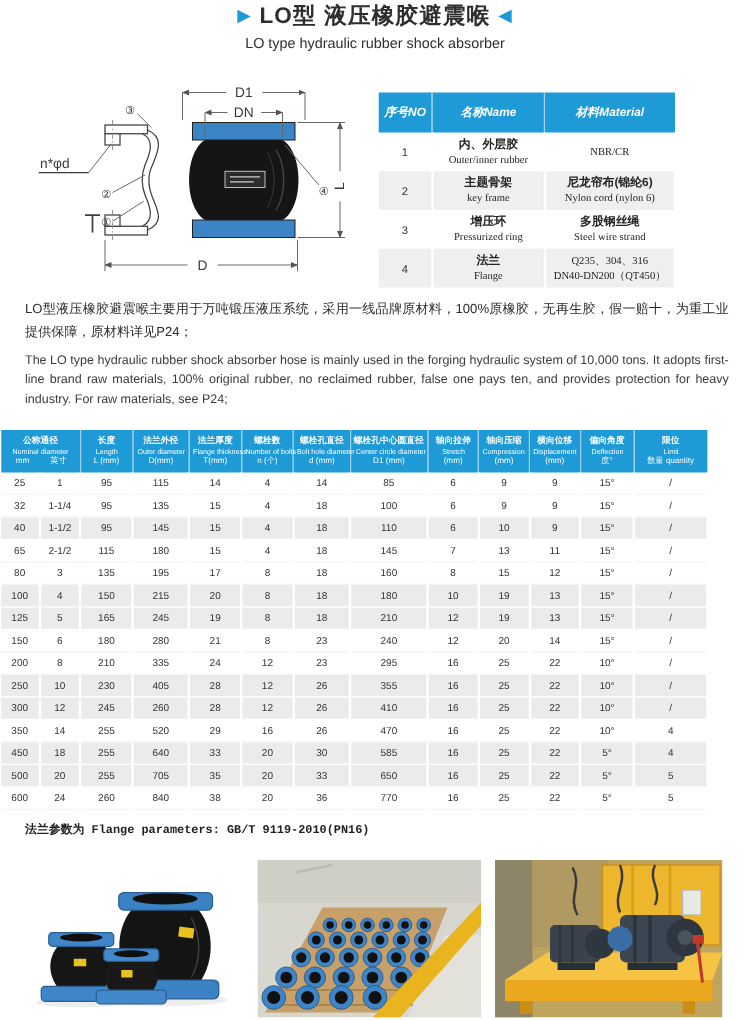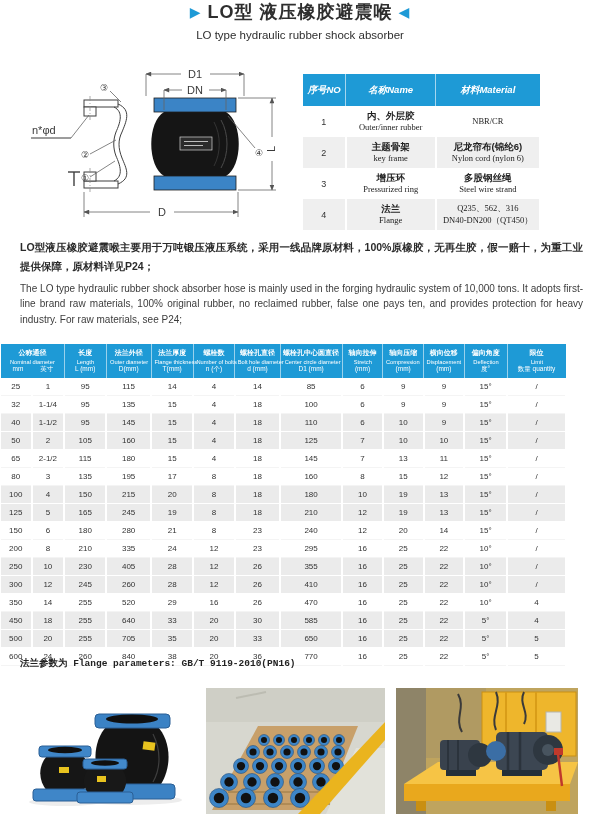--- a/index.html
+++ b/index.html
@@ -23,21 +23,21 @@
   .parts th{background:#1e9ad6;color:#fff;font-size:9.5px;font-weight:bold;height:30px;
             border-right:1px solid rgba(255,255,255,.6);font-style:italic;}
   .parts td{text-align:center;vertical-align:middle;border-right:2px solid #fff;height:29px;padding:1px 0;}
   .parts tr.alt{background:#efefef;}
   .pt-no{font-size:9px;color:#333;}
   .pt-cn{font-weight:bold;font-size:9.5px;color:#222;line-height:1.3;}
   .pt-en{font-family:"Liberation Serif","DejaVu Serif",serif;font-size:8.5px;color:#222;line-height:1.3;}
 
   
   .desc{position:absolute;left:20px;top:238px;width:563px;}
-  .desc-cn{margin:0;font-size:10.5px;font-weight:bold;color:#2b2b2b;line-height:1.85;text-align:justify;}
+  .desc-cn{margin:0;font-size:10.5px;font-weight:normal;color:#2b2b2b;line-height:1.85;text-align:justify;}
   .desc-en{margin:4px 0 0;font-size:10px;color:#3c3c3c;line-height:1.55;text-align:justify;}
 
   
   .spec{position:absolute;left:1px;top:344px;width:566px;}
   .spec th{background:#1e9ad6;color:#fff;padding:2px 0;height:30px;vertical-align:middle;
            border-right:1px solid rgba(255,255,255,.55);}
   .hcn{font-size:7px;font-weight:bold;line-height:1.25;}
   .hen{font-size:6.5px;font-weight:normal;line-height:1.2;transform:scale(.88);white-space:nowrap;}
   .hun{font-size:6.5px;font-weight:normal;line-height:1.2;}
   .u2{display:inline-block;width:46%;}
@@ -178,21 +178,21 @@
             <div class="pt-en">Steel wire strand</div>
           </td>
         </tr>
         <tr class="alt">
           <td class="pt-no">4</td>
           <td>
             <div class="pt-cn">法兰</div>
             <div class="pt-en">Flange</div>
           </td>
           <td>
-            <div class="pt-en">Q235、562、316</div>
+            <div class="pt-en">Q235、304、316</div>
             <div class="pt-en">DN40-DN200（QT450）</div>
           </td>
         </tr>
       </tbody>
   </table>
 
   <div class="desc">
     <p class="desc-cn">LO型液压橡胶避震喉主要用于万吨锻压液压系统，采用一线品牌原材料，100%原橡胶，无再生胶，假一赔十，为重工业提供保障，原材料详见P24；</p>
     <p class="desc-en">The LO type hydraulic rubber shock absorber hose is mainly used in the forging hydraulic system of 10,000 tons. It adopts first-line brand raw materials, 100% original rubber, no reclaimed rubber, false one pays ten, and provides protection for heavy industry. For raw materials, see P24;</p>
   </div>
@@ -313,35 +313,20 @@
           <td>1-1/2</td>
           <td>95</td>
           <td>145</td>
           <td>15</td>
           <td>4</td>
           <td>18</td>
           <td>110</td>
           <td>6</td>
           <td>10</td>
           <td>9</td>
-          <td>15°</td>
-          <td>/</td>
-        </tr>
-        <tr class="alt">
-          <td>50</td>
-          <td>2</td>
-          <td>105</td>
-          <td>160</td>
-          <td>15</td>
-          <td>4</td>
-          <td>18</td>
-          <td>125</td>
-          <td>7</td>
-          <td>10</td>
-          <td>10</td>
           <td>15°</td>
           <td>/</td>
         </tr>
         <tr>
           <td>65</td>
           <td>2-1/2</td>
           <td>115</td>
           <td>180</td>
           <td>15</td>
           <td>4</td>

